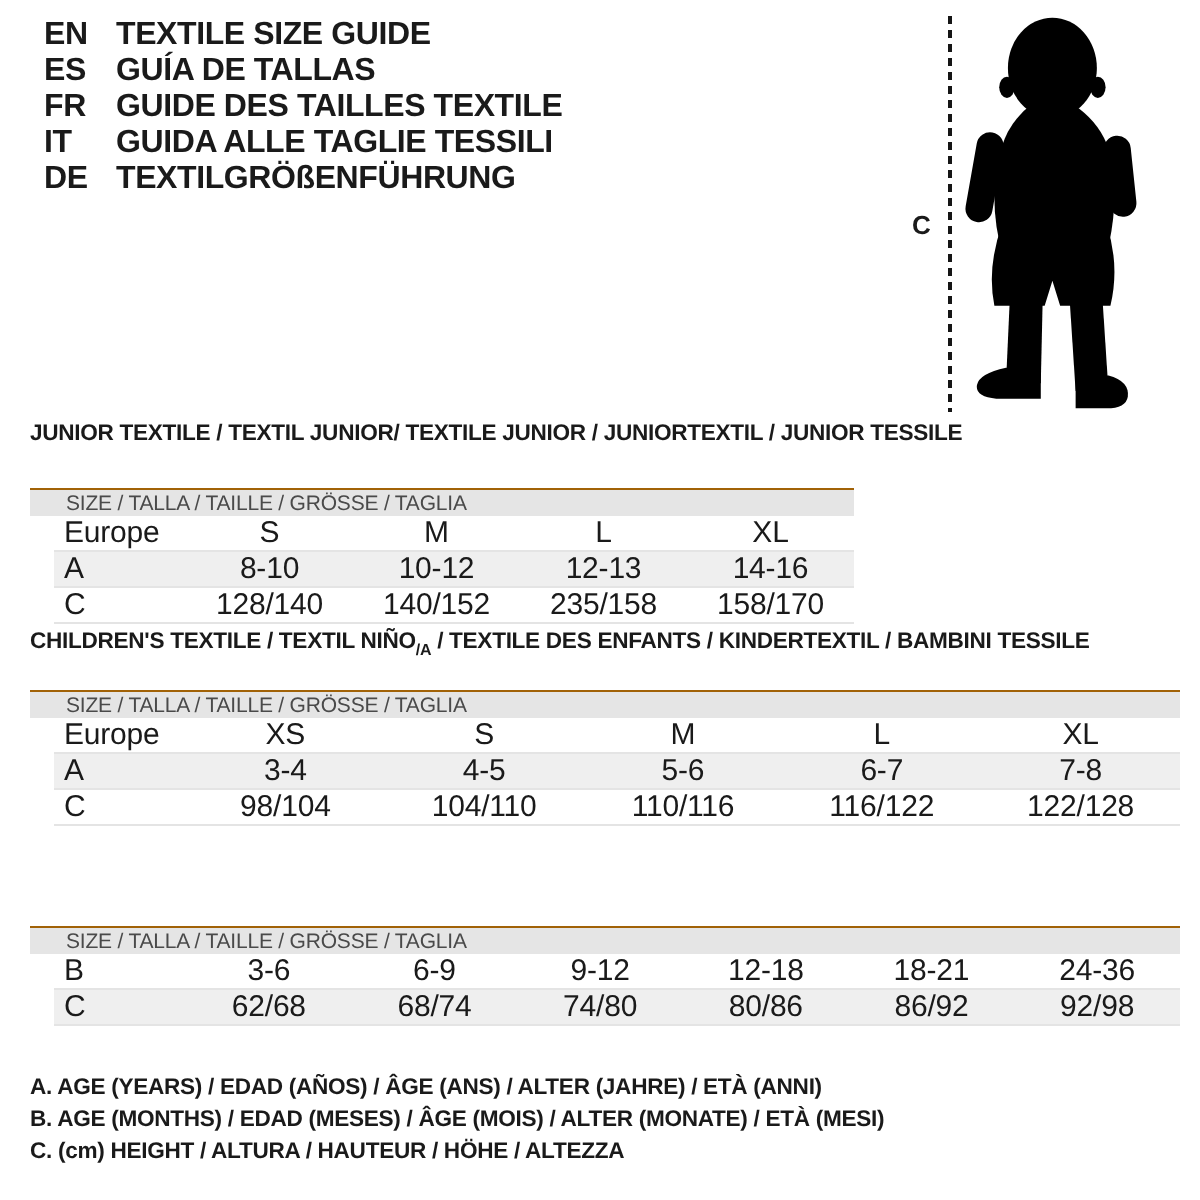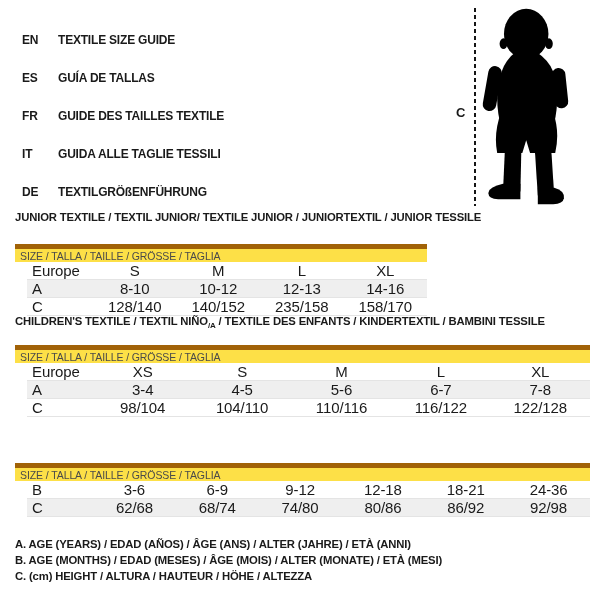--- a/index.html
+++ b/index.html
@@ -3,22 +3,22 @@
 <meta charset="utf-8">
 <style>
   html,body { margin:0; padding:0; background:#ffffff; }
   .page {
     position:relative; width:600px; height:600px; background:#ffffff;
     font-family:"Liberation Sans", sans-serif; color:#1a1a1a; overflow:hidden;
   }
 
   
   .lang-block { position:absolute; left:22px; top:9px; }
-  .lang-row { display:flex; height:18px; align-items:flex-end;
-              font-weight:700; font-size:12px; letter-spacing:-0.2px;margin-top:20px; }
+  .lang-row { display:flex; height:18px; align-items:flex-start;
+              font-weight:700; font-size:16px; letter-spacing:-0.2px; }
   .lang-code { width:36px; flex:0 0 36px; }
 
   
   .dash-line { position:absolute; left:474px; top:8px; width:2px; height:198px;
                background:repeating-linear-gradient(to bottom,#151515 0 4px,transparent 4px 7px); }
   .c-label { position:absolute; left:456px; top:105px; font-weight:700; font-size:13px; }
   .baby-svg { position:absolute; left:478px; top:4px; width:108px; height:205px; }
 
   
   .tbl-title { position:absolute; left:15px; font-weight:700; font-size:11.3px;
@@ -26,23 +26,23 @@
   .tbl-title .subsc { font-size:8px; vertical-align:sub; }
   .title-1 { top:211px; }
   .title-2 { top:315px; }
   .title-3 { top:407px; white-space:normal; width:565px; line-height:15.5px; }
 
   
   .tbl { position:absolute; left:15px; }
   .tbl-1 { top:244px; width:412px; }
   .tbl-2 { top:345px; width:575px; }
   .tbl-3 { top:463px; width:575px; }
-  .thead { height:13px; background:#fde047; color:#4a4a4a; font-size:10.5px;
-           display:flex; align-items:center; padding-left:5px;
-           border-top:5px solid #a16207; letter-spacing:-0.1px; }
+  .thead { height:13px; background:#e5e5e5; color:#4a4a4a; font-size:10.5px;
+           display:flex; align-items:center; padding-left:18px;
+           border-top:1px solid #a16207; letter-spacing:-0.1px; }
   .trow { display:grid; height:17px; align-items:center; font-size:15px;
           border-bottom:1px solid #e4e4e4; letter-spacing:-0.1px;margin-left:12px; }
   .trow.stripe { background:#efefef; }
   .cols5 { grid-template-columns:66px repeat(4,1fr); }
   .cols6 { grid-template-columns:66px repeat(5,1fr); }
   .cols7 { grid-template-columns:66px repeat(6,1fr); }
   .trow span { text-align:center; }
   .trow .lbl { text-align:left; padding-left:5px; }
 
   

